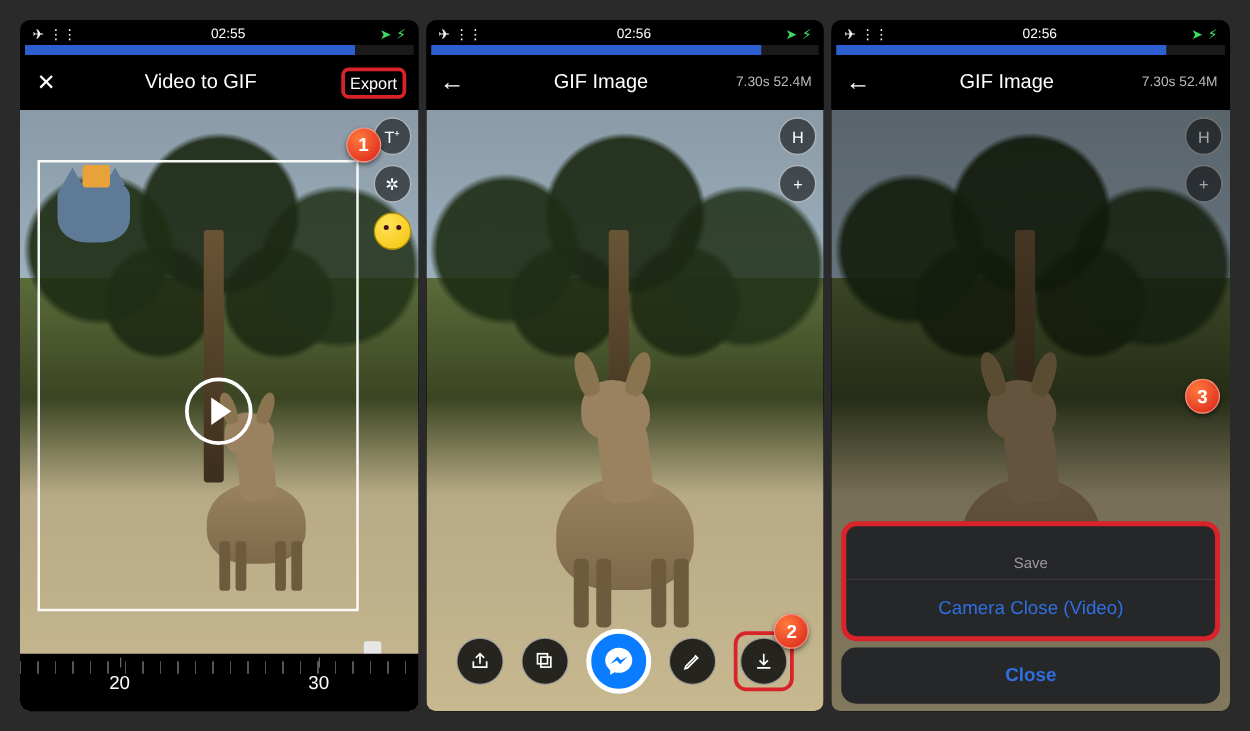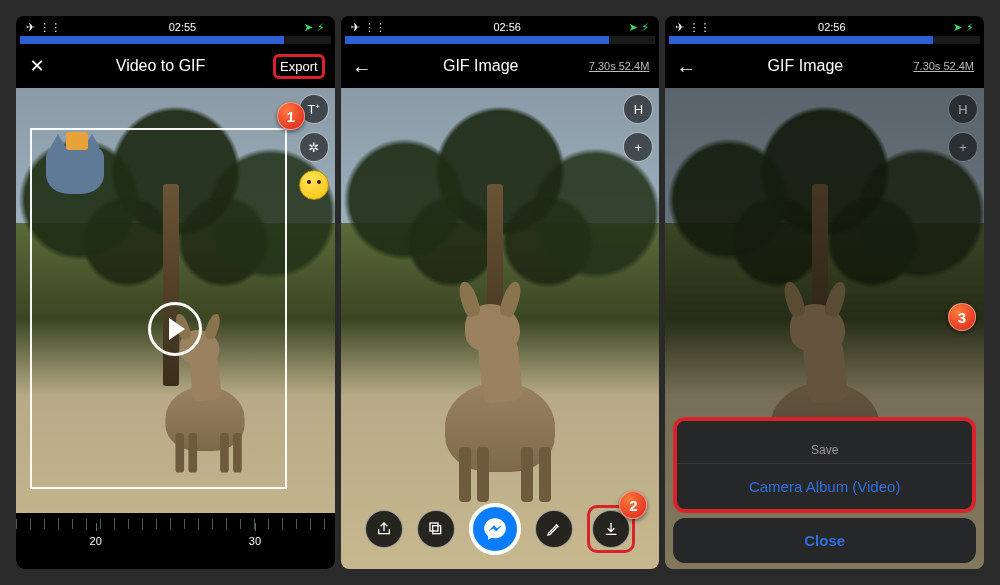--- a/index.html
+++ b/index.html
@@ -44,21 +44,21 @@
   }
   .appbar {
     display: flex;
     align-items: center;
     justify-content: space-between;
     height: 44px;
     padding: 0 10px;
     color: #fff;
   }
   .appbar .title { font-size: 16px; font-weight: 400; }
-  .appbar .right-text { font-size: 11px; color:#bbb;text-decoration:underline; }
+  .appbar .right-text { font-size: 11px; color:#bbb; }
   .export-btn {
     border: 3px solid #d9232a;
     border-radius: 6px;
     padding: 2px 4px;
     font-size: 13px;
     color: #fff;
     position: relative;
   }
   .step-badge {
     width: 28px; height: 28px;
@@ -196,24 +196,24 @@
   .emoji:after{content:"";position:absolute;right:7px;top:9px;width:4px;height:4px;background:#412;border-radius:50%;}
 
   .bottom-bar1 {
     position:absolute; bottom:48px; left:0; right:0;
     display:flex; align-items:center; justify-content:space-between;
     padding:0 12px; color:#fff; font-size:12px;
   }
   .sq-btn { width:26px;height:26px;border:2px solid #fff;border-radius:50%;display:flex;align-items:center;justify-content:center;}
   .sq-btn:after{content:"";width:10px;height:10px;border:2px solid #fff;}
   .timeline {
-    position:absolute; left:0; right:0; bottom:0; height:56px;
+    position:absolute; left:0; right:0; bottom:0; height:46px;
     background:#000;
     display:flex; align-items:center; justify-content:space-around;
-    color:#fff; font-size:11px;
+    color:#fff; font-size:15px;
   }
   .timeline .tick {position:relative;}
   .timeline .tick:before{content:"";position:absolute;left:50%;top:-12px;width:1px;height:8px;background:#666;}
   .handle { position:absolute; bottom:30px; right:30px; width:14px; height:26px; background:#e6e6e6; border-radius:2px;}
   .timeline .minor{position:absolute;top:6px;left:0;right:0;height:10px;
     background:repeating-linear-gradient(90deg,#555 0 1px,transparent 1px 14px);}
 
   
   .action-row {
     position:absolute; left:0; right:0; bottom:14px;
@@ -439,19 +439,19 @@
       </div>
     </div>
     <div class="side-tools">
       <div class="circ">H</div>
       <div class="circ">+</div>
     </div>
     <div class="dim"></div>
 
     <div class="sheet">
       <div class="hdr">Save</div>
-      <div class="row">Camera Album (Video)</div>
+      <div class="row">Camera Close (Video)</div>
     </div>
     <div class="step-badge" style="bottom:238px; right:8px;">3</div>
 
     <div class="close-btn">Close</div>
   </div>
 </div>
 
 </body></html>

